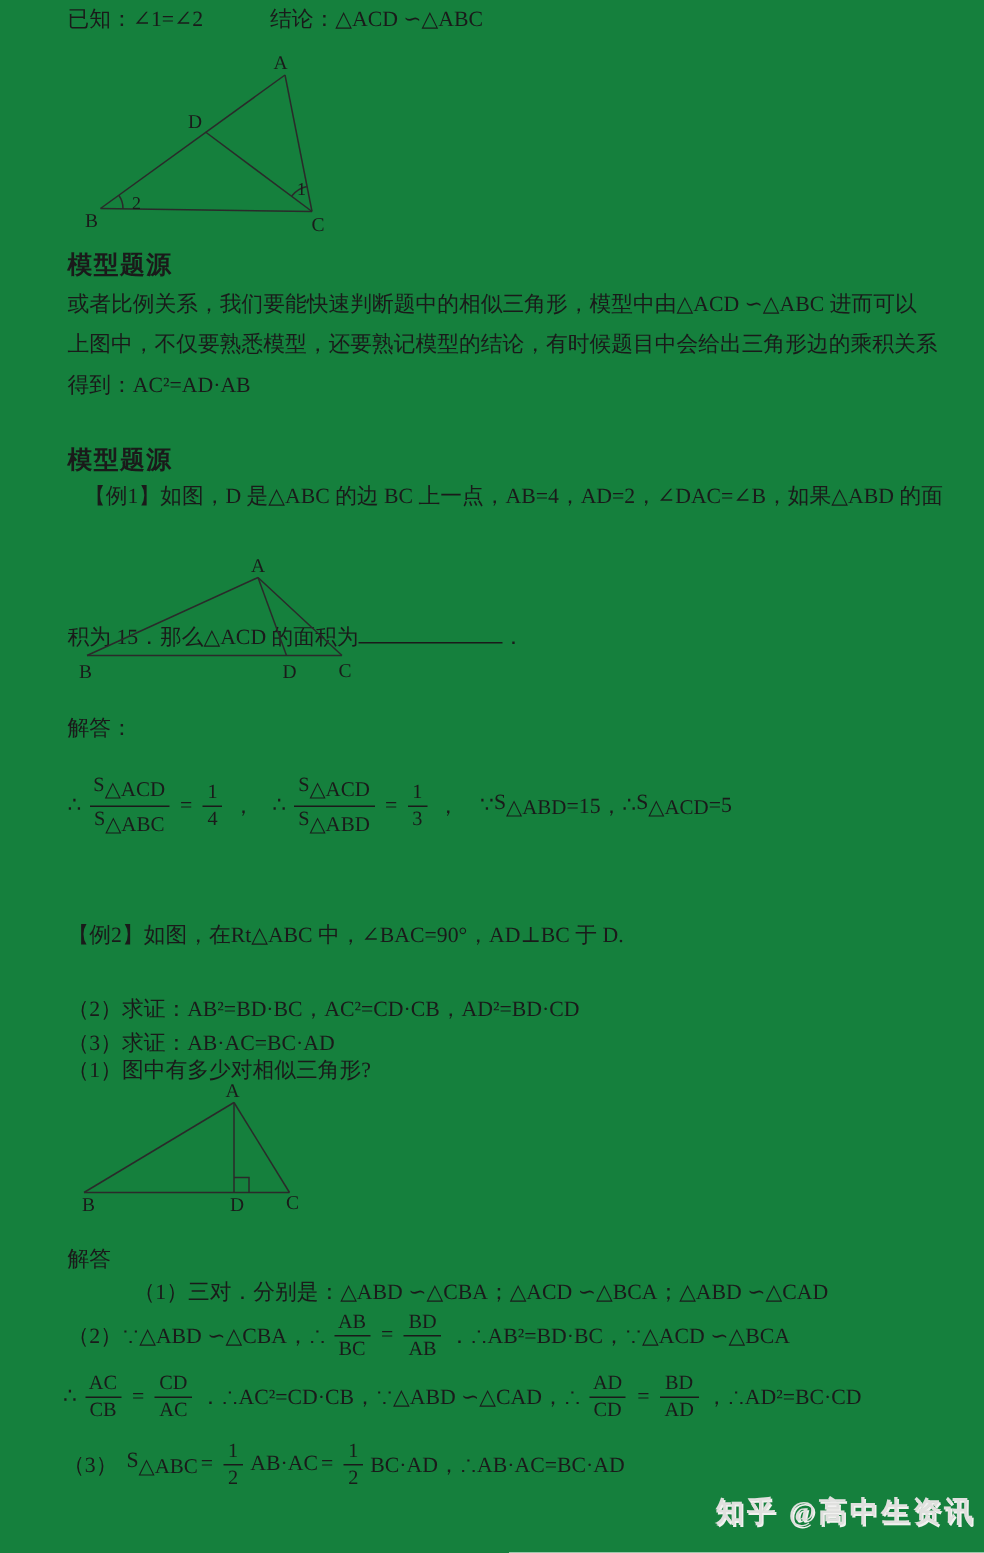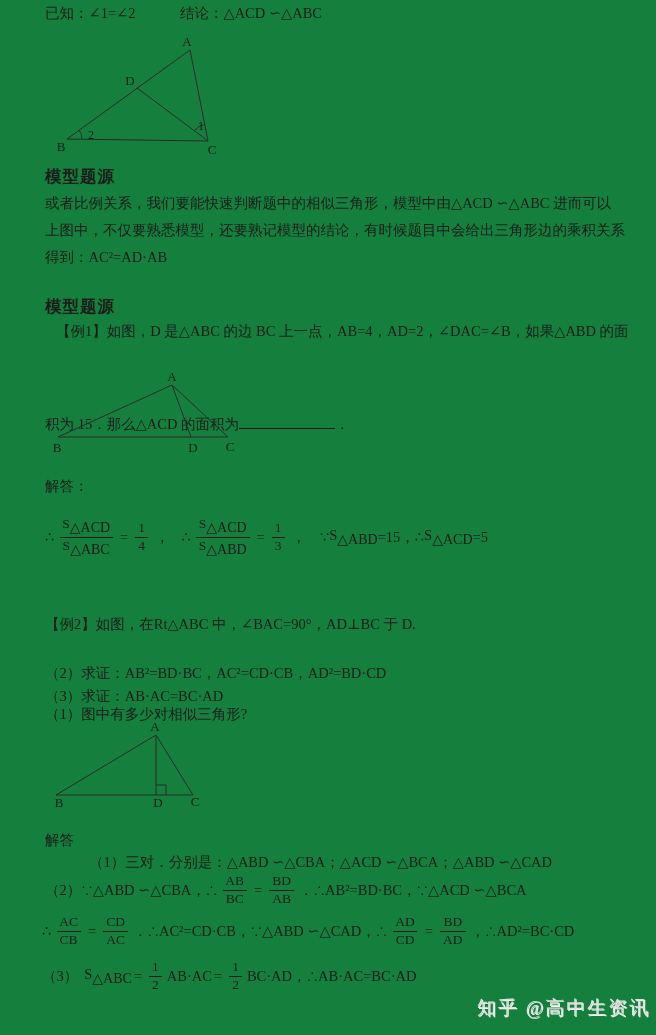--- a/index.html
+++ b/index.html
@@ -179,15 +179,15 @@
     </span>
     <span>AB·AC</span>
     <span class="sep">=</span>
     <span class="frac">
       <span class="num">1</span>
       <span class="den">2</span>
     </span>
     <span>BC·AD，∴AB·AC=BC·AD</span>
   </div>
 
-  <div class="abs watermark" style="left:477px;top:995px;">知乎 @高中生资讯</div>
+  <div class="abs watermark" style="left:477px;top:995px;font-weight:bold;">知乎 @高中生资讯</div>
 
 </div>
 
 </body></html>

